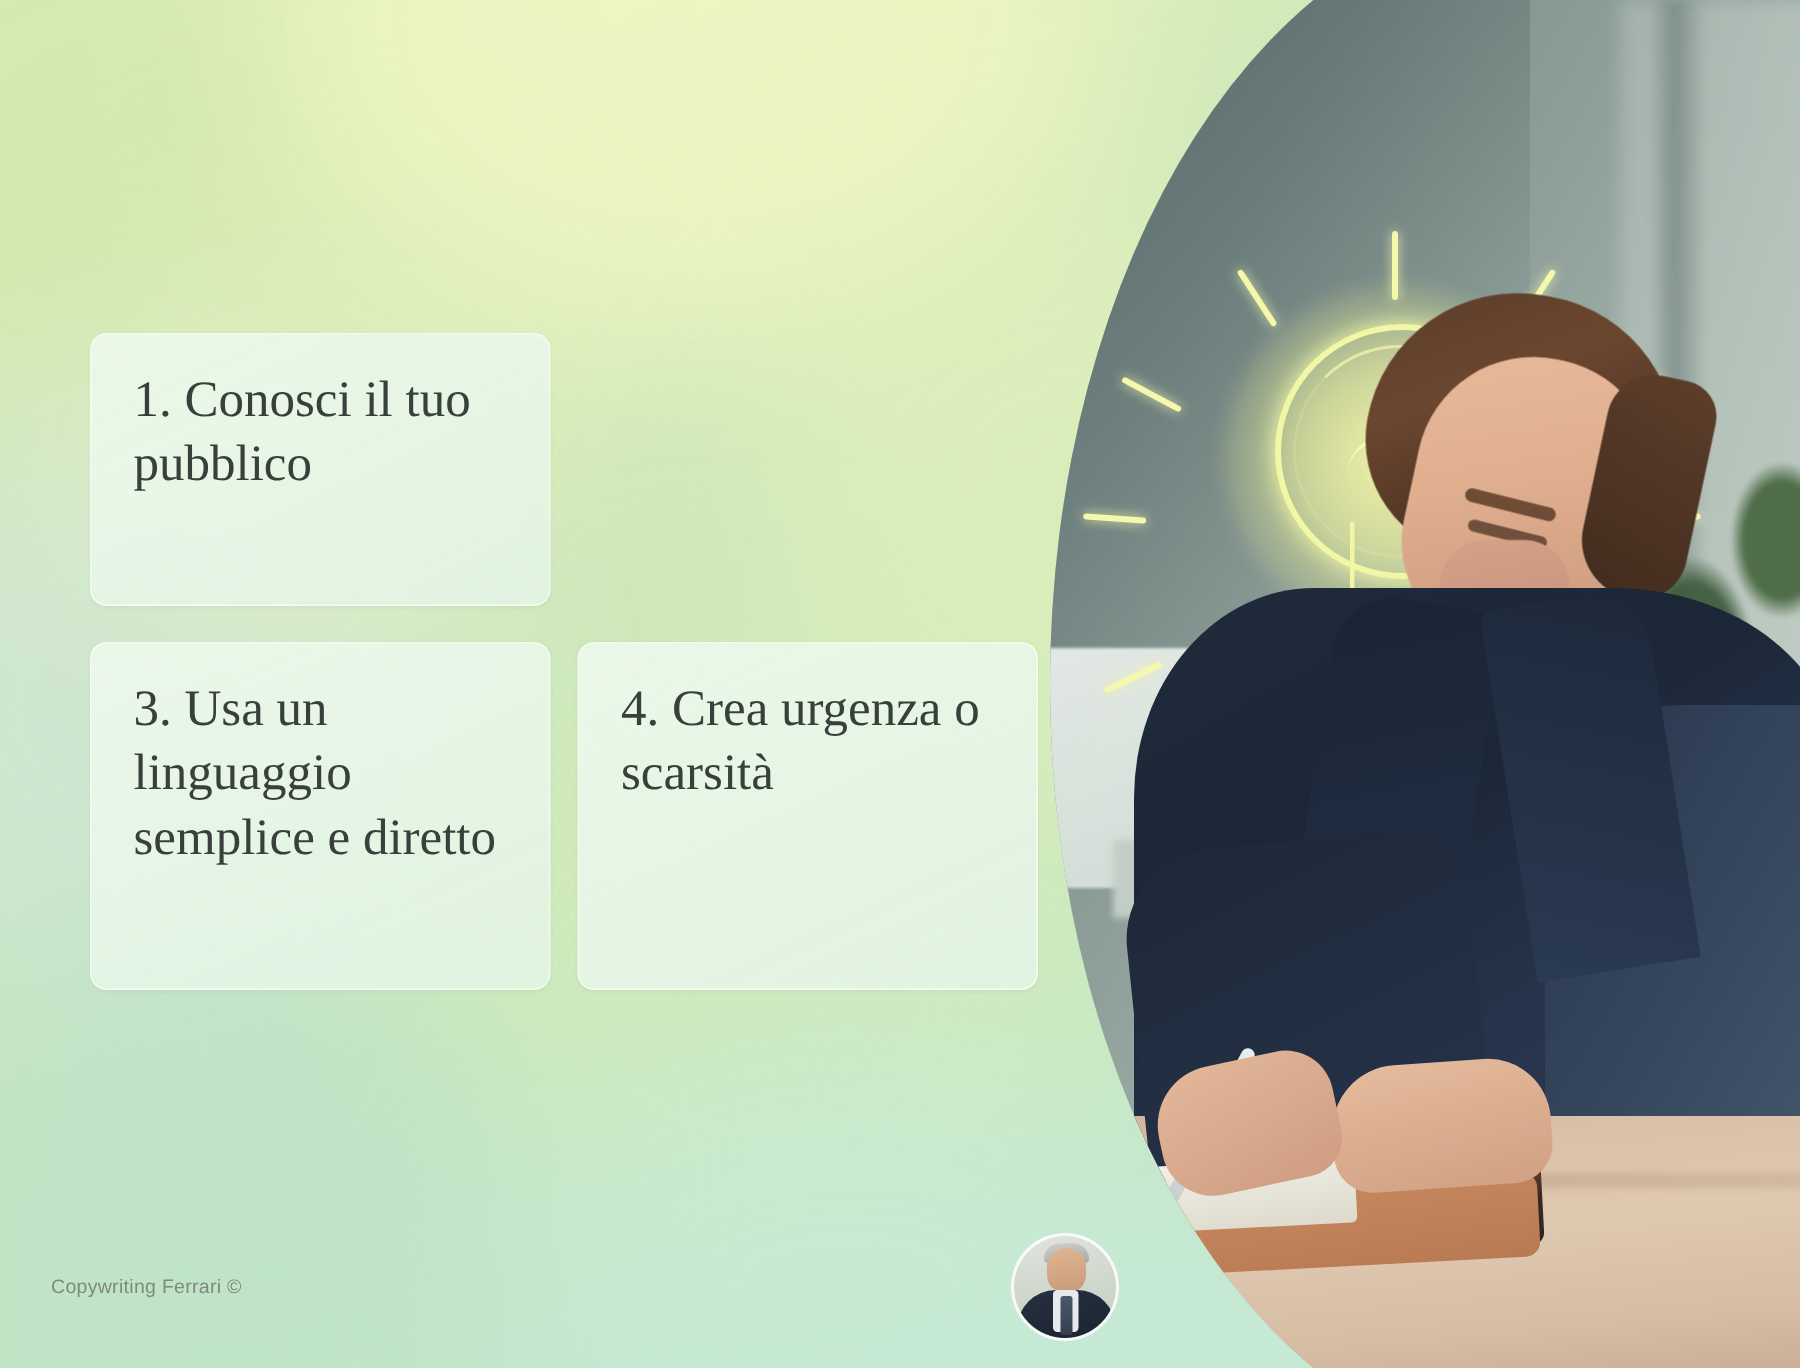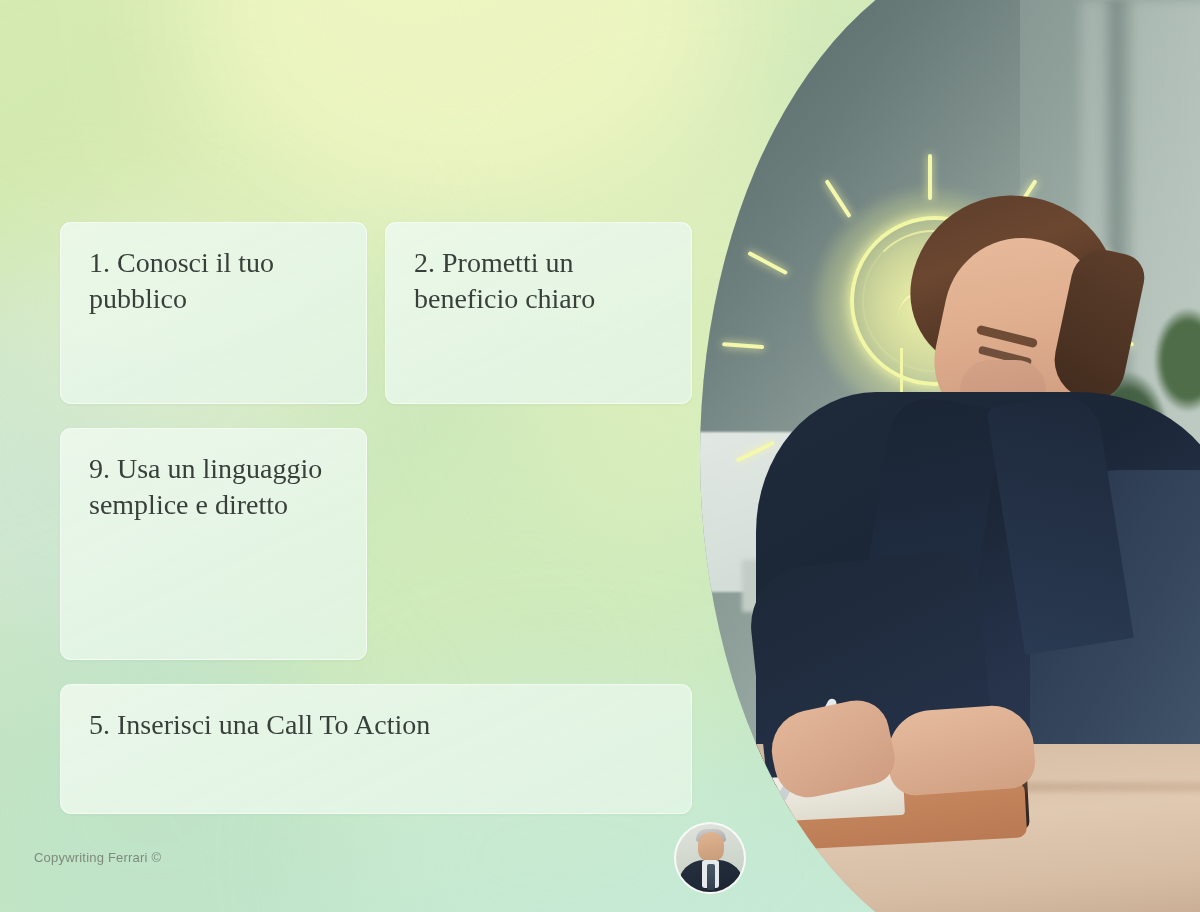--- a/index.html
+++ b/index.html
@@ -354,21 +354,21 @@
     margin-bottom: 24px;
   }
   .card {
     background: linear-gradient(155deg, rgba(236,248,235,.93), rgba(226,244,228,.88));
     border: 1px solid rgba(255,255,255,.55);
     border-radius: 11px;
     box-shadow: 0 1px 3px rgba(80,120,80,.07);
     padding: 22px 12px 24px 28px;
     box-sizing: border-box;
     color: #39403b;
-    font-size: 28px;
+    font-size: 34px;
     line-height: 1.27;
   }
   .card.half { width: 307px; }
   .card.full { width: 632px; padding-bottom: 30px; }
   .card.r1 { height: 182px; }
   .card.r2 { height: 232px; }
   .card.r3 { height: 130px; }
 
   .credit {
     position: absolute;
@@ -489,27 +489,24 @@
       <div class="hand-r"></div>
       <div class="pen"></div>
       <div class="hand-l"></div>
     </div>
   </div>
 
 
   <div class="cards">
     <div class="card-row">
       <div class="card half r1">1. Conosci il tuo pubblico</div>
-      <div class="card half r1">2. Prometti un beneficio chiaro</div>
     </div>
     <div class="card-row">
-      <div class="card half r2">9. Usa un linguaggio semplice e diretto</div>
-    </div>
-    <div class="card-row">
-      <div class="card full r3">5. Inserisci una Call To Action</div>
+      <div class="card half r2">3. Usa un linguaggio semplice e diretto</div>
+      <div class="card half r2">4. Crea urgenza o scarsità</div>
     </div>
   </div>
 
   <div class="credit">Copywriting Ferrari ©</div>
 
   <div class="avatar">
     <div class="av-hair"></div>
     <div class="av-face"></div>
     <div class="av-suit"></div>
     <div class="av-shirt"></div>

